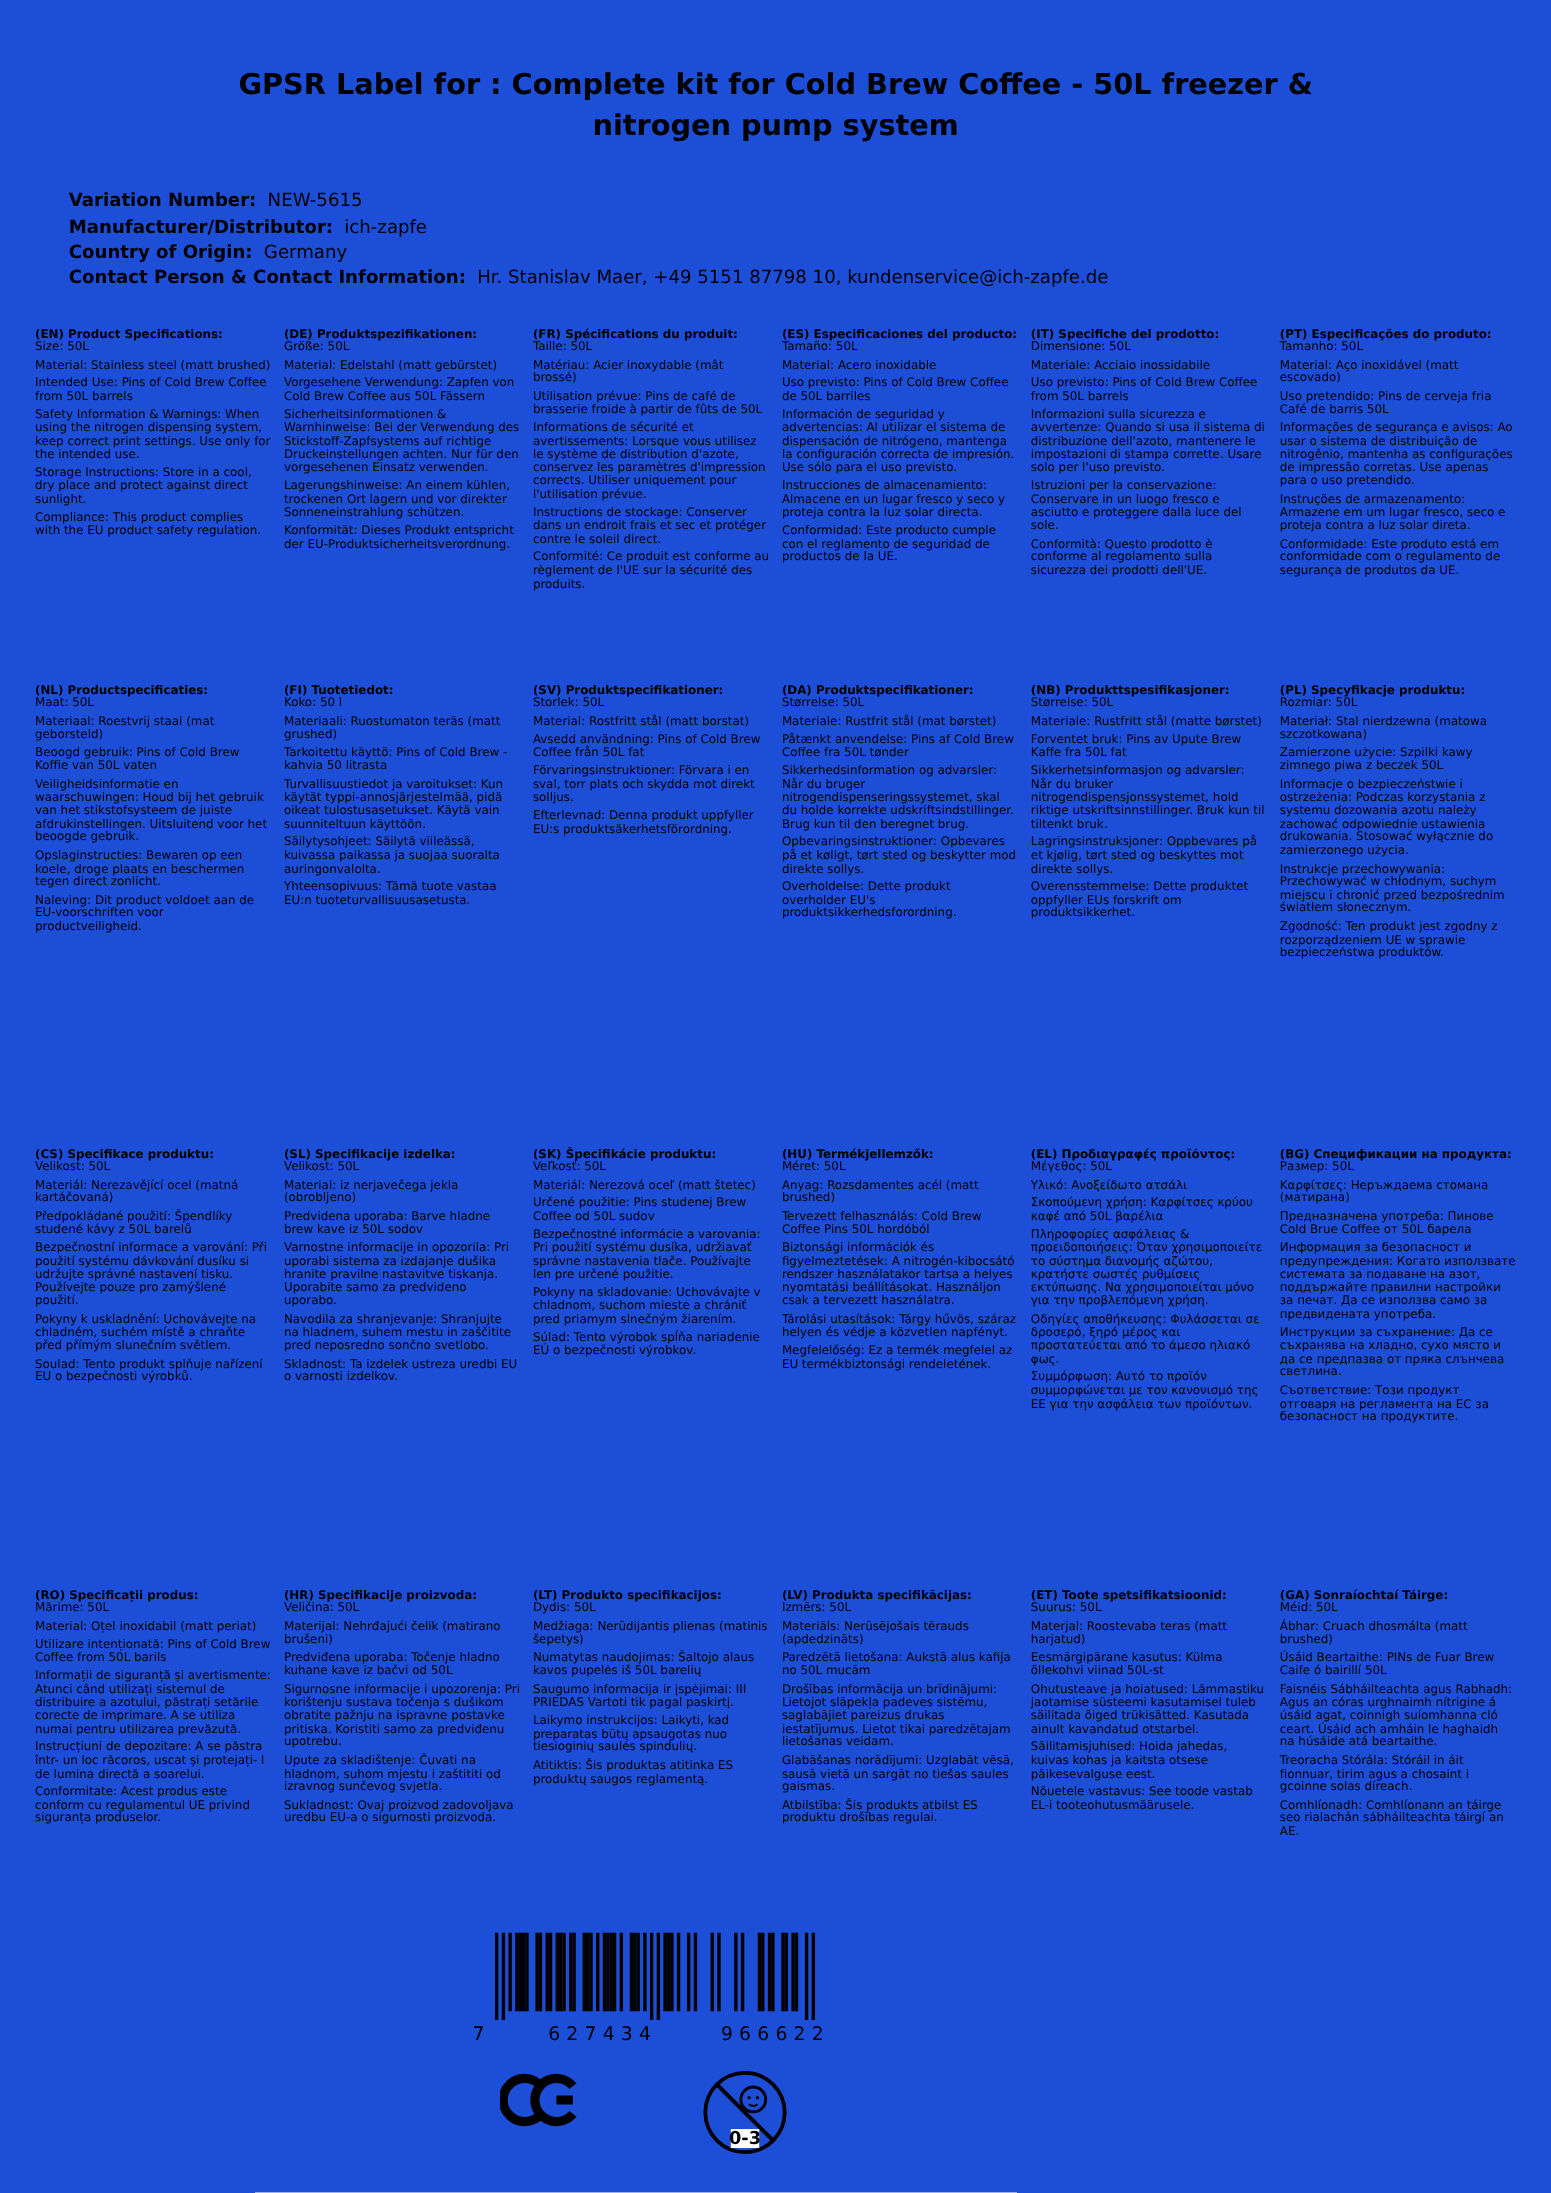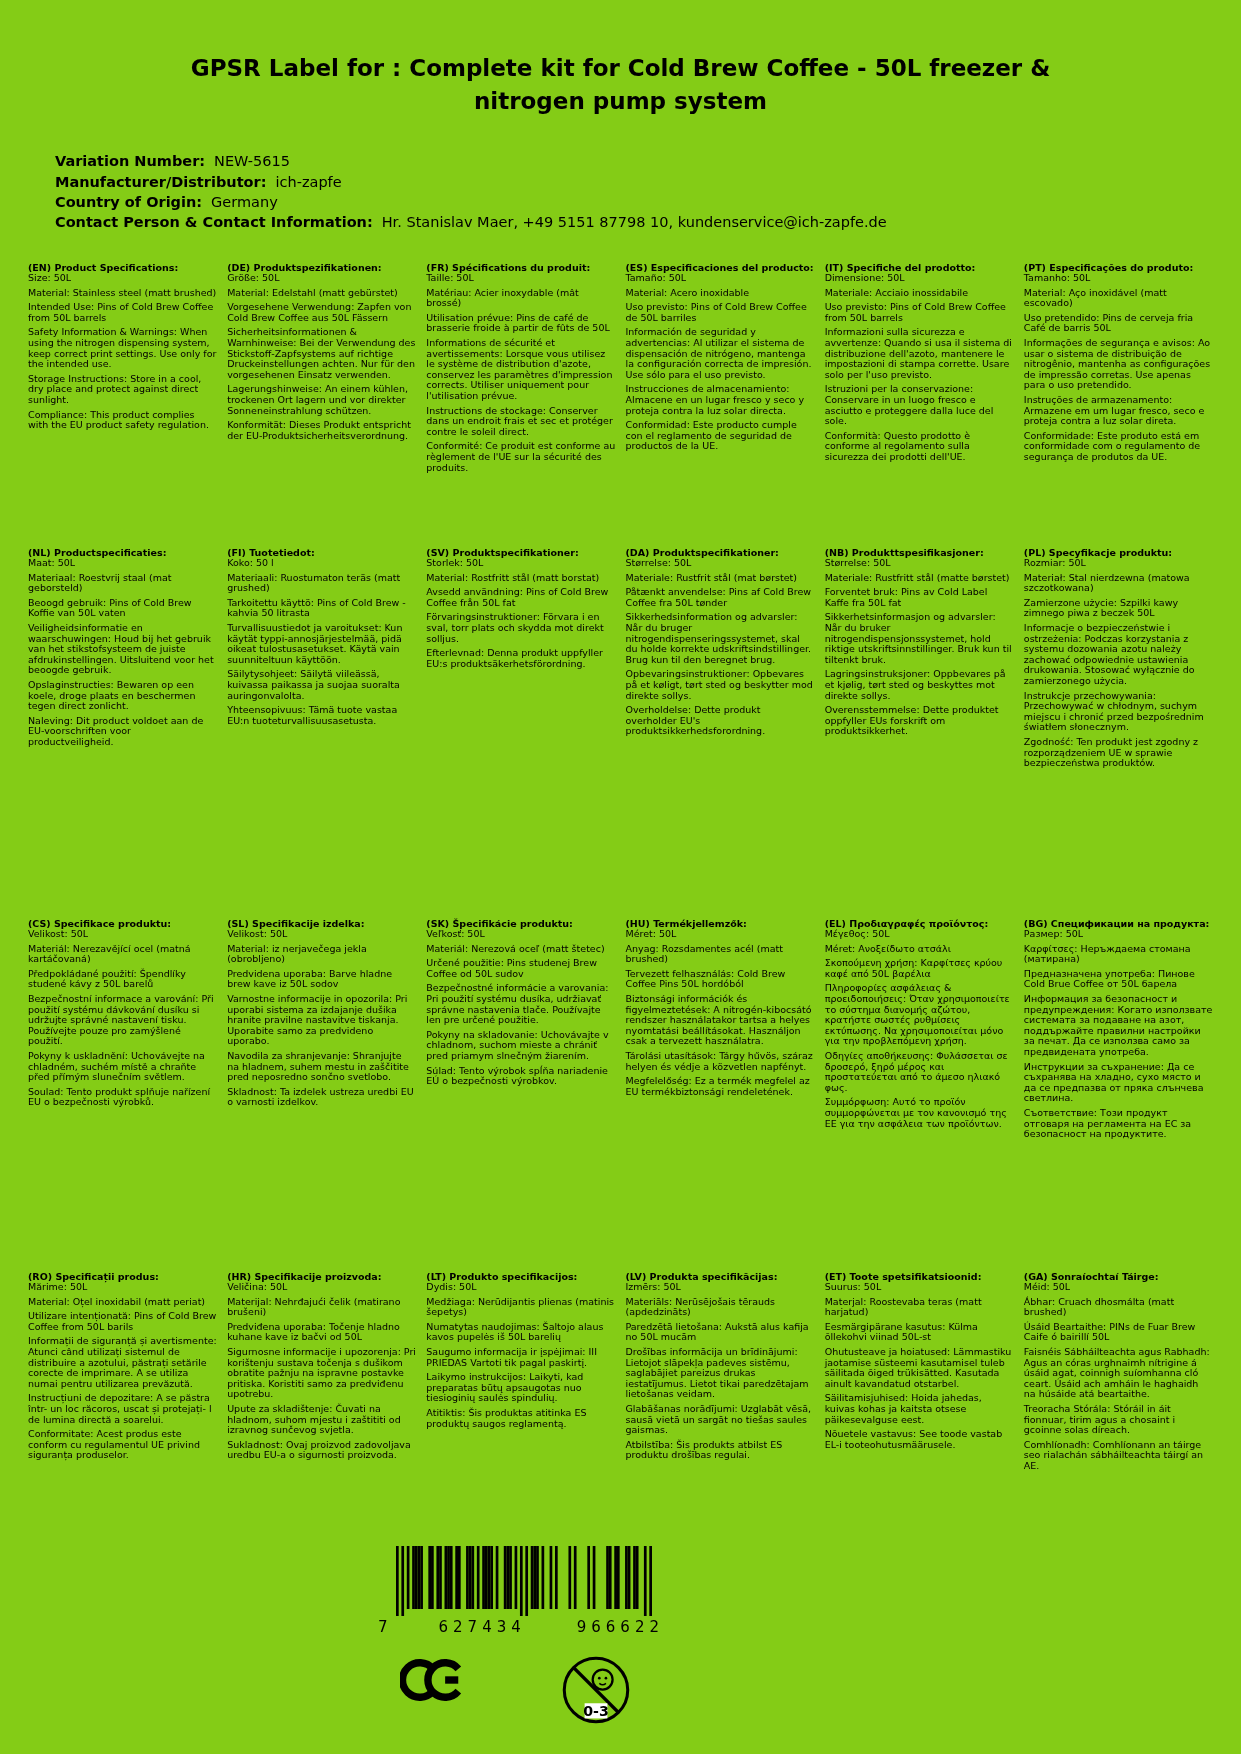--- a/index.html
+++ b/index.html
@@ -1,16 +1,16 @@
 <!DOCTYPE html>
 <html><head>
 <meta charset="utf-8">
 <style>
   html,body{margin:0;padding:0;background:#fff;}
-  .page{position:relative;width:1241px;height:1754px;background:#84cc16;color:#000;
+  .page{position:relative;width:1241px;height:1754px;background:#1d4ed8;color:#000;
         font-family:"DejaVu Sans",sans-serif;overflow:hidden;}
   .title{margin:52px auto 0;max-width:960px;text-align:center;font-size:23px;
          font-weight:bold;line-height:1.42;}
   .title span{display:block;}
   .info{margin:34px 0 0 55px;font-size:14.5px;line-height:1.40;}
   .info-row{white-space:nowrap;}
   .info-label{font-weight:bold;}
   .info-value{margin-left:9px;}
   .specs{margin:30px 28px 0;}
   .spec-row{display:grid;grid-template-columns:repeat(6,1fr);column-gap:10px;}
@@ -145,21 +145,21 @@
           <div class="spec-para">Materiale: Rustfrit stål (mat børstet)</div>
           <div class="spec-para">Påtænkt anvendelse: Pins af Cold Brew Coffee fra 50L tønder</div>
           <div class="spec-para">Sikkerhedsinformation og advarsler: Når du bruger nitrogendispenseringssystemet, skal du holde korrekte udskriftsindstillinger. Brug kun til den beregnet brug.</div>
           <div class="spec-para">Opbevaringsinstruktioner: Opbevares på et køligt, tørt sted og beskytter mod direkte sollys.</div>
           <div class="spec-para">Overholdelse: Dette produkt overholder EU's produktsikkerhedsforordning.</div>
         </div>
         <div class="spec-block">
           <div class="spec-heading">(NB) Produkttspesifikasjoner:</div>
           <div class="spec-line">Størrelse: 50L</div>
           <div class="spec-para">Materiale: Rustfritt stål (matte børstet)</div>
-          <div class="spec-para">Forventet bruk: Pins av Cold Label Kaffe fra 50L fat</div>
+          <div class="spec-para">Forventet bruk: Pins av Upute Brew Kaffe fra 50L fat</div>
           <div class="spec-para">Sikkerhetsinformasjon og advarsler: Når du bruker nitrogendispensjonssystemet, hold riktige utskriftsinnstillinger. Bruk kun til tiltenkt bruk.</div>
           <div class="spec-para">Lagringsinstruksjoner: Oppbevares på et kjølig, tørt sted og beskyttes mot direkte sollys.</div>
           <div class="spec-para">Overensstemmelse: Dette produktet oppfyller EUs forskrift om produktsikkerhet.</div>
         </div>
         <div class="spec-block">
           <div class="spec-heading">(PL) Specyfikacje produktu:</div>
           <div class="spec-line">Rozmiar: 50L</div>
           <div class="spec-para">Materiał: Stal nierdzewna (matowa szczotkowana)</div>
           <div class="spec-para">Zamierzone użycie: Szpilki kawy zimnego piwa z beczek 50L</div>
           <div class="spec-para">Informacje o bezpieczeństwie i ostrzeżenia: Podczas korzystania z systemu dozowania azotu należy zachować odpowiednie ustawienia drukowania. Stosować wyłącznie do zamierzonego użycia.</div>
@@ -200,21 +200,21 @@
           <div class="spec-line">Méret: 50L</div>
           <div class="spec-para">Anyag: Rozsdamentes acél (matt brushed)</div>
           <div class="spec-para">Tervezett felhasználás: Cold Brew Coffee Pins 50L hordóból</div>
           <div class="spec-para">Biztonsági információk és figyelmeztetések: A nitrogén-kibocsátó rendszer használatakor tartsa a helyes nyomtatási beállításokat. Használjon csak a tervezett használatra.</div>
           <div class="spec-para">Tárolási utasítások: Tárgy hűvös, száraz helyen és védje a közvetlen napfényt.</div>
           <div class="spec-para">Megfelelőség: Ez a termék megfelel az EU termékbiztonsági rendeletének.</div>
         </div>
         <div class="spec-block">
           <div class="spec-heading">(EL) Προδιαγραφές προϊόντος:</div>
           <div class="spec-line">Μέγεθος: 50L</div>
-          <div class="spec-para">Méret: Ανοξείδωτο ατσάλι</div>
+          <div class="spec-para">Υλικό: Ανοξείδωτο ατσάλι</div>
           <div class="spec-para">Σκοπούμενη χρήση: Καρφίτσες κρύου καφέ από 50L βαρέλια</div>
           <div class="spec-para">Πληροφορίες ασφάλειας &amp; προειδοποιήσεις: Όταν χρησιμοποιείτε το σύστημα διανομής αζώτου, κρατήστε σωστές ρυθμίσεις εκτύπωσης. Να χρησιμοποιείται μόνο για την προβλεπόμενη χρήση.</div>
           <div class="spec-para">Οδηγίες αποθήκευσης: Φυλάσσεται σε δροσερό, ξηρό μέρος και προστατεύεται από το άμεσο ηλιακό φως.</div>
           <div class="spec-para">Συμμόρφωση: Αυτό το προϊόν συμμορφώνεται με τον κανονισμό της ΕΕ για την ασφάλεια των προϊόντων.</div>
         </div>
         <div class="spec-block">
           <div class="spec-heading">(BG) Спецификации на продукта:</div>
           <div class="spec-line">Размер: 50L</div>
           <div class="spec-para">Καρφίτσες: Неръждаема стомана (матирана)</div>
           <div class="spec-para">Предназначена употреба: Пинове Cold Brue Coffee от 50L барела</div>

